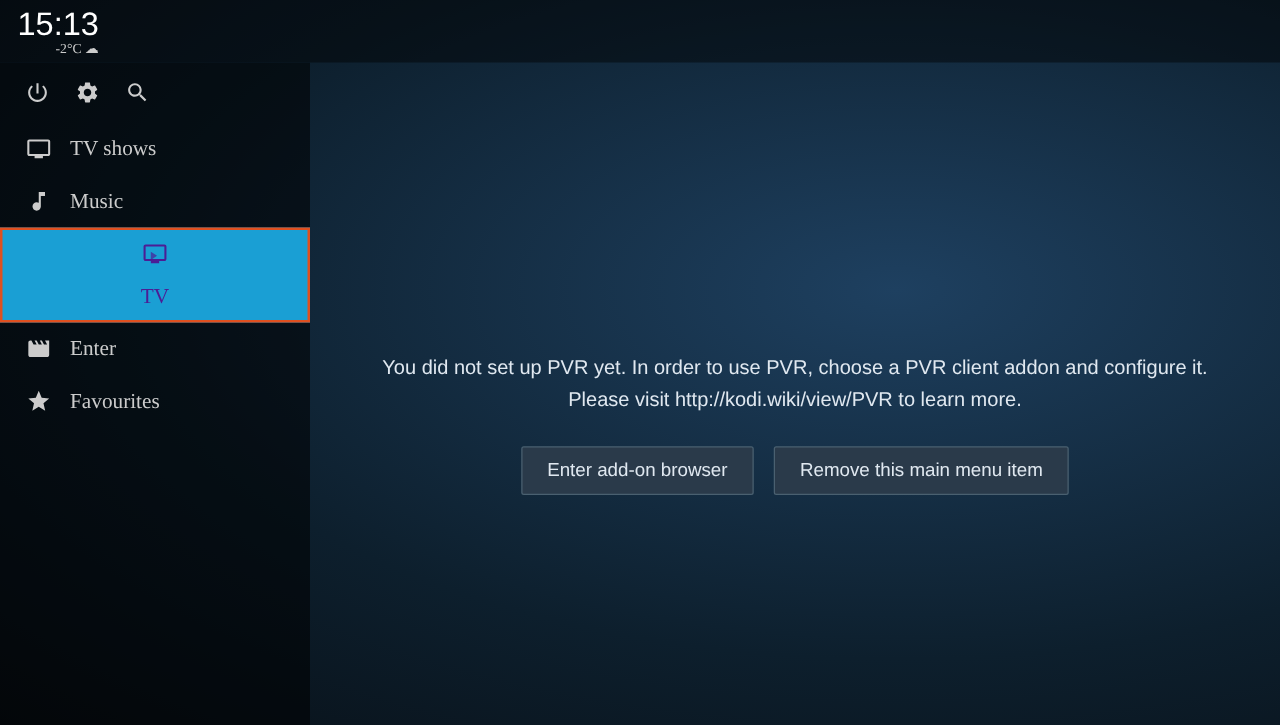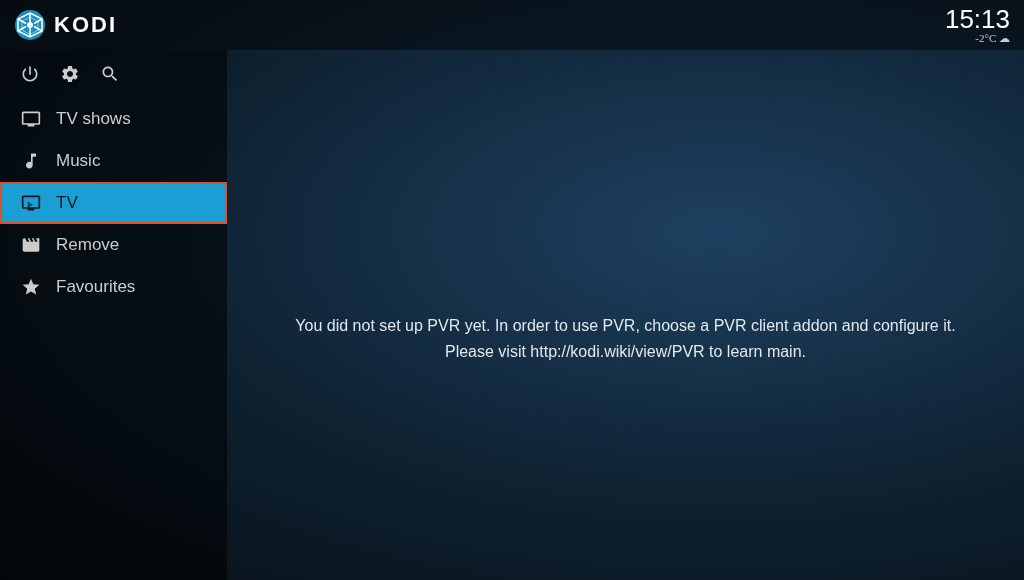--- a/index.html
+++ b/index.html
@@ -72,25 +72,26 @@
 
     
     .body-area {
       display: flex;
       flex: 1;
       overflow: hidden;
     }
 
     
     .sidebar {
-      width: 227px;
+      width: 248px;
       background: rgba(0,0,0,0.55);
       display: flex;
       flex-direction: column;
       padding-top: 4px;
+      font-family: Liberation Serif, serif;
     }
 
     .sidebar-icons-row {
       display: flex;
       align-items: center;
       gap: 20px;
       padding: 10px 20px 14px 20px;
     }
 
     .sidebar-icon-btn {
@@ -110,23 +111,24 @@
       gap: 14px;
       padding: 11px 20px;
       color: #cccccc;
       font-size: 17px;
       cursor: pointer;
       transition: background 0.15s;
     }
 
     .sidebar-item.active {
       background: #1a9fd4;
-      color: #0f172a;
+      color: #4c1d95;
       outline: 2px solid #e05020;
       outline-offset: -2px;
+      flex-direction: column;
     }
 
     .sidebar-item-icon {
       font-size: 18px;
       width: 22px;
       display: flex;
       align-items: center;
       justify-content: center;
       flex-shrink: 0;
     }
@@ -178,36 +180,20 @@
       height: 20px;
       fill: currentColor;
     }
   </style>
 </head>
 <body>
 
 <div class="app-wrapper">
 
   <div class="top-bar">
-    <div class="logo-area">
-
-      <svg class="kodi-logo" viewBox="0 0 32 32" xmlns="http://www.w3.org/2000/svg">
-        <circle cx="16" cy="16" r="15" fill="#1a9fd4" opacity="0.9"></circle>
-        <polygon points="16,4 28,10 28,22 16,28 4,22 4,10" fill="none" stroke="#ffffff" stroke-width="1.5"></polygon>
-        <polygon points="16,8 24,12.5 24,21 16,25.5 8,21 8,12.5" fill="none" stroke="#ffffff" stroke-width="1" opacity="0.5"></polygon>
-        <circle cx="16" cy="16" r="3" fill="#ffffff"></circle>
-        <line x1="16" y1="4" x2="16" y2="13" stroke="#ffffff" stroke-width="1.5"></line>
-        <line x1="28" y1="10" x2="20" y2="14.5" stroke="#ffffff" stroke-width="1.5"></line>
-        <line x1="28" y1="22" x2="20" y2="17.5" stroke="#ffffff" stroke-width="1.5"></line>
-        <line x1="16" y1="28" x2="16" y2="19" stroke="#ffffff" stroke-width="1.5"></line>
-        <line x1="4" y1="22" x2="12" y2="17.5" stroke="#ffffff" stroke-width="1.5"></line>
-        <line x1="4" y1="10" x2="12" y2="14.5" stroke="#ffffff" stroke-width="1.5"></line>
-      </svg>
-      <span class="kodi-title">KODI</span>
-    </div>
     <div class="top-right">
       <span class="clock">15:13</span>
       <span class="weather-info">-2°C ☁</span>
     </div>
   </div>
 
   <div class="body-area">
 
     <div class="sidebar">
 
@@ -258,38 +244,42 @@
         <span>TV</span>
       </div>
 
 
       <div class="sidebar-item">
         <span class="sidebar-item-icon">
           <svg class="icon-svg" viewBox="0 0 24 24">
               <path d="M18 4l2 4h-3l-2-4h-2l2 4h-3l-2-4H8l2 4H7L5 4H4c-1.1 0-1.99.9-1.99 2L2 18c0 1.1.9 2 2 2h16c1.1 0 2-.9 2-2V4h-4z"></path>
             </svg>
         </span>
-        <span>Remove</span>
+        <span>Enter</span>
       </div>
 
       <div class="sidebar-item">
         <span class="sidebar-item-icon">
           <svg class="icon-svg" viewBox="0 0 24 24">
               <path d="M12 17.27L18.18 21l-1.64-7.03L22 9.24l-7.19-.61L12 2 9.19 8.63 2 9.24l5.46 4.73L5.82 21z"></path>
             </svg>
         </span>
         <span>Favourites</span>
       </div>
 
 
     </div>
 
     <div class="main-content">
       <div class="pvr-dialog">
         <div class="pvr-message">
           <span>You did not set up PVR yet. In order to use PVR, choose a PVR client addon and configure it.</span><br>
-          <span>Please visit http://kodi.wiki/view/PVR to learn main.</span>
+          <span>Please visit http://kodi.wiki/view/PVR to learn more.</span>
+        </div>
+        <div class="pvr-buttons">
+          <button class="pvr-btn">Enter add-on browser</button>
+          <button class="pvr-btn">Remove this main menu item</button>
         </div>
       </div>
     </div>
 
   </div>
 </div>
 
 </body></html>

